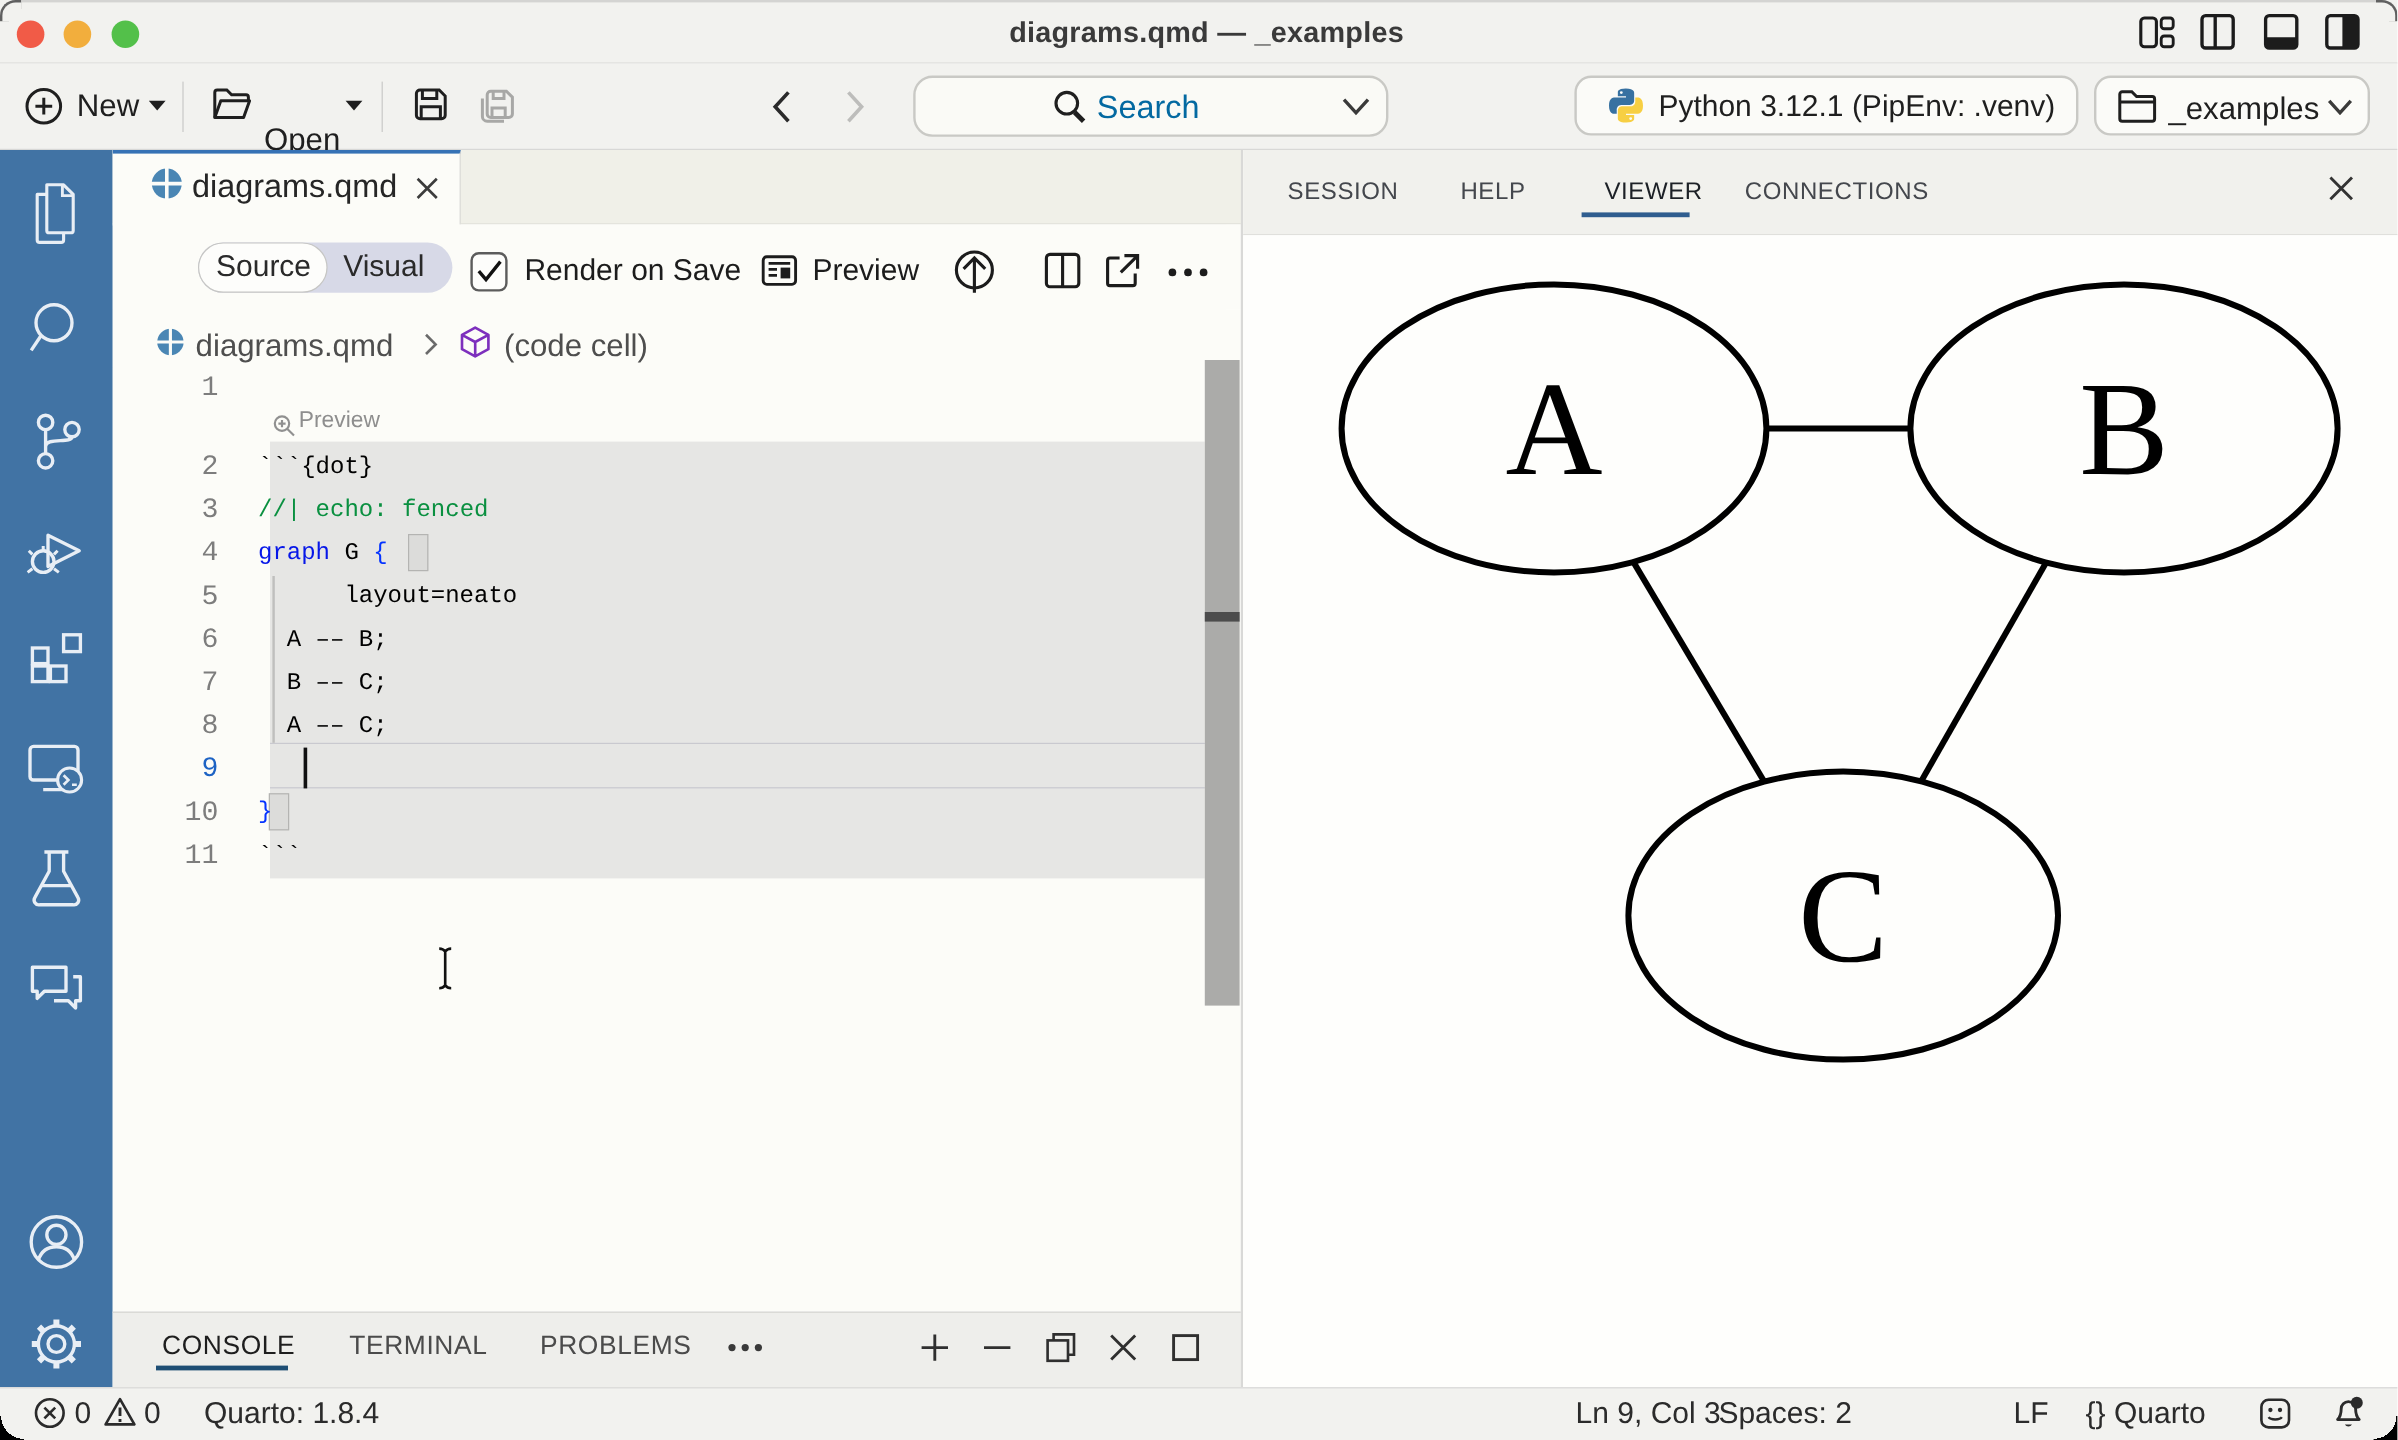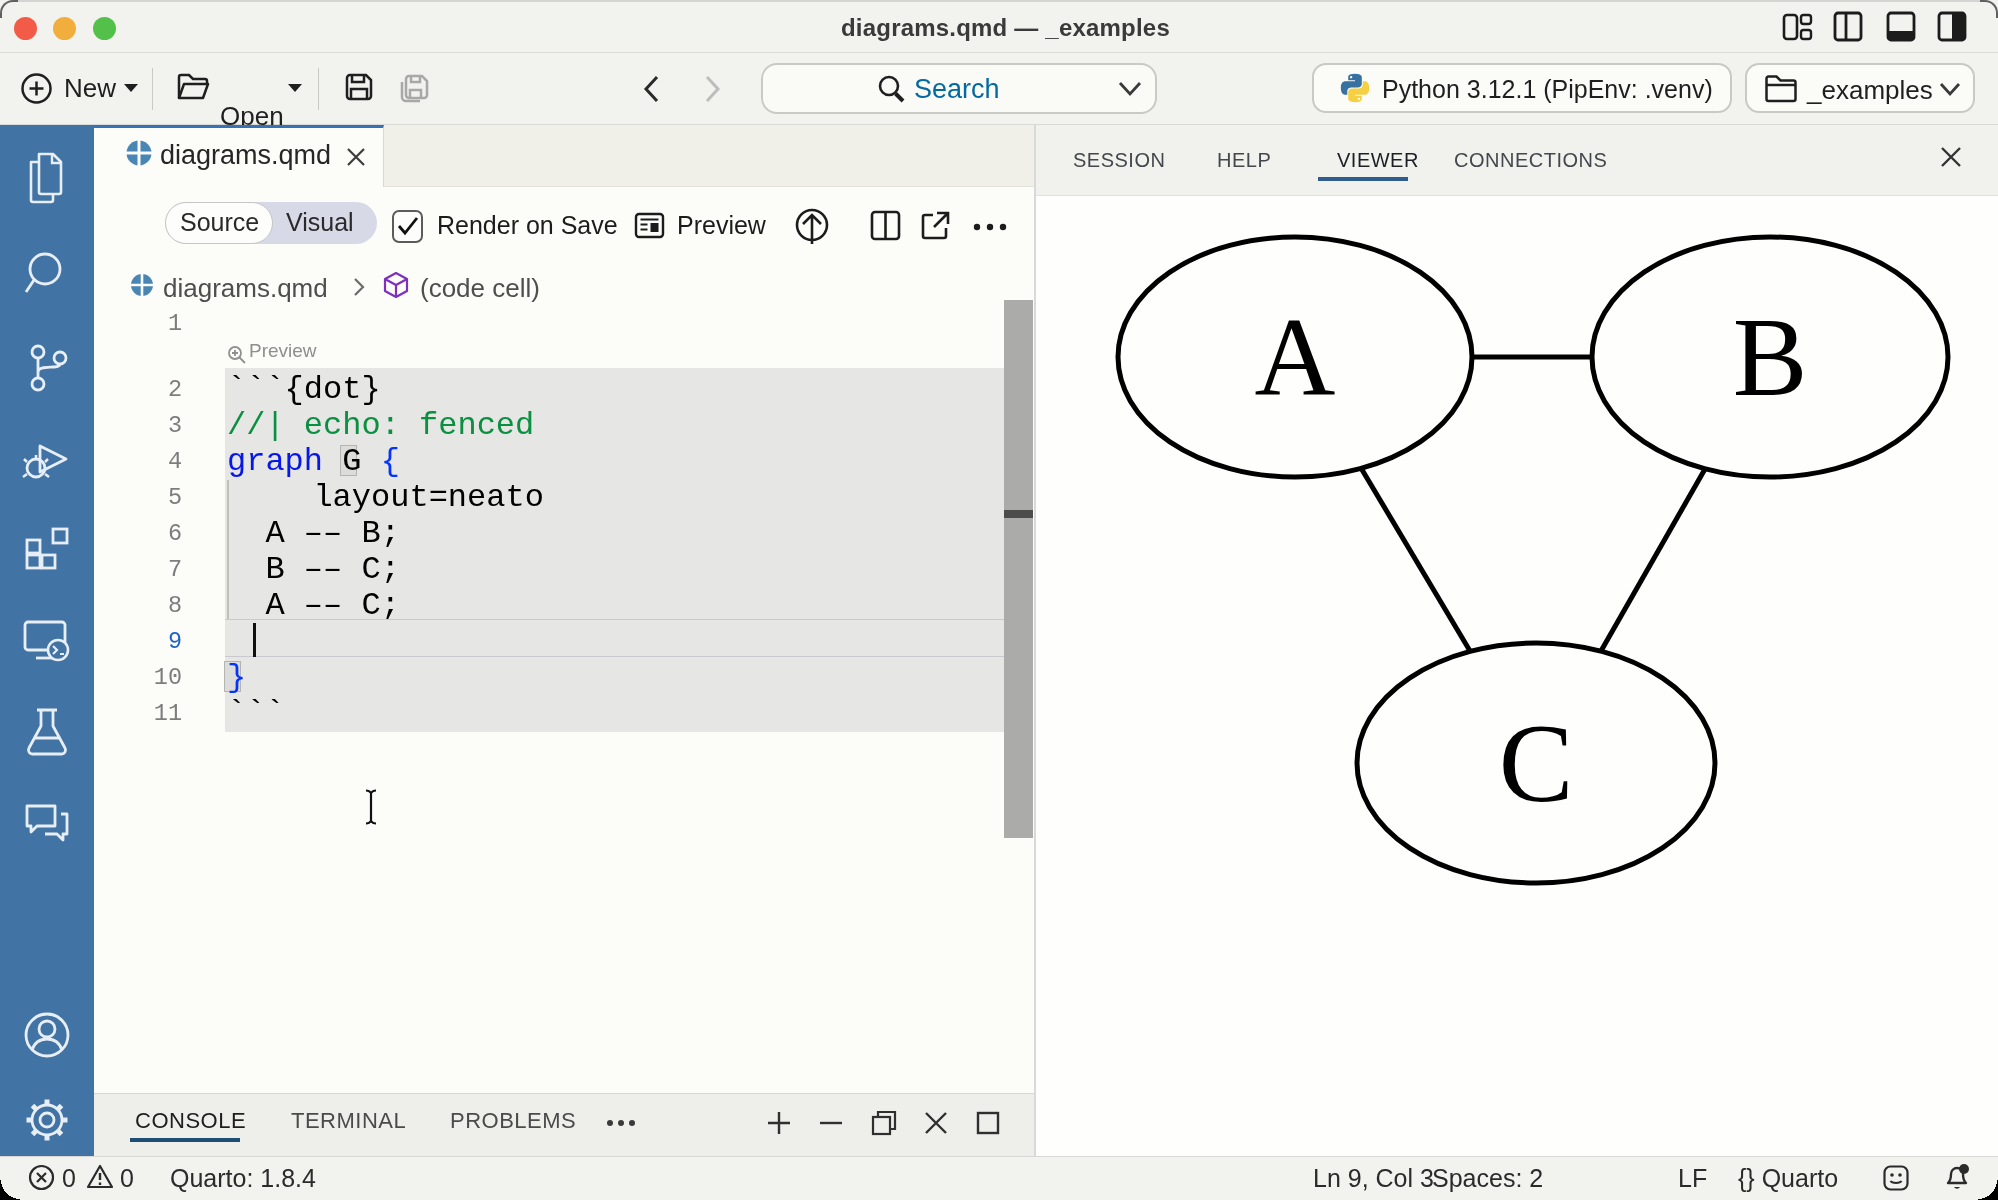--- a/index.html
+++ b/index.html
@@ -23,21 +23,21 @@
   .btn { border:2px solid #c9c9c5; border-radius:14px; background:#fbfbf8; top:63px; height:50px; }
   
   #tabstrip { left:0; top:0; width:940px; height:62px; background:#f0f0e8; border-bottom:1px solid #e2e2da; }
   #tab1 { left:0; top:0; width:290px; height:63px; background:#fcfcf8; border-right:1px solid #d8d8d4; border-top:3px solid #3672b5; }
   
   #etb { left:0; top:62px; width:940px; height:71px; background:#fcfcf8; }
   #crumbs { left:0; top:133px; width:940px; height:48px; background:#fcfcf8; }
   #codearea { left:0; top:181px; width:940px; height:912px; background:#fcfcf8; }
   #panel { left:0; top:968px; width:940px; height:63px; background:#eeeeeb; border-top:1px solid #d5d5d2; }
   .lnum { position:absolute; width:88px; text-align:right; color:#7d7d7d; font-family:"Liberation Mono", monospace; font-size:23.5px; line-height:36px; }
-  .cline { position:absolute; left:133px; font-family:"Liberation Mono", monospace; font-size:32px; line-height:36px; white-space:pre; color:#000;text-align:right; }
+  .cline { position:absolute; left:121px; font-family:"Liberation Mono", monospace; font-size:20px; line-height:36px; white-space:pre; color:#000;text-align:right; }
   .ptab { font-size:22px; letter-spacing:0.5px; color:#4b4b4b; }
   .rtab { font-size:20px; letter-spacing:0.5px; color:#44474d; }
   .stxt { font-size:25px; color:#2b2b2b; white-space:nowrap; }
 </style>
 </head>
 <body>
 
   <div id="titlebar" class="abs"></div>
   <div class="abs tl" style="left:14px; background:#f15b47;"></div>
   <div class="abs tl" style="left:53px; background:#f2ae3d;"></div>

